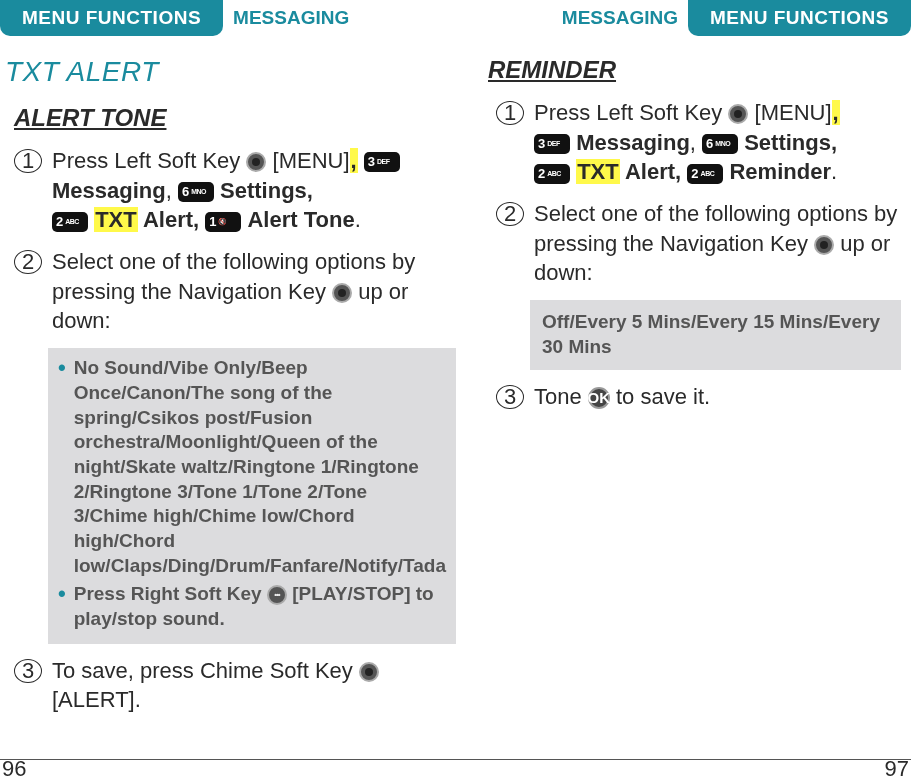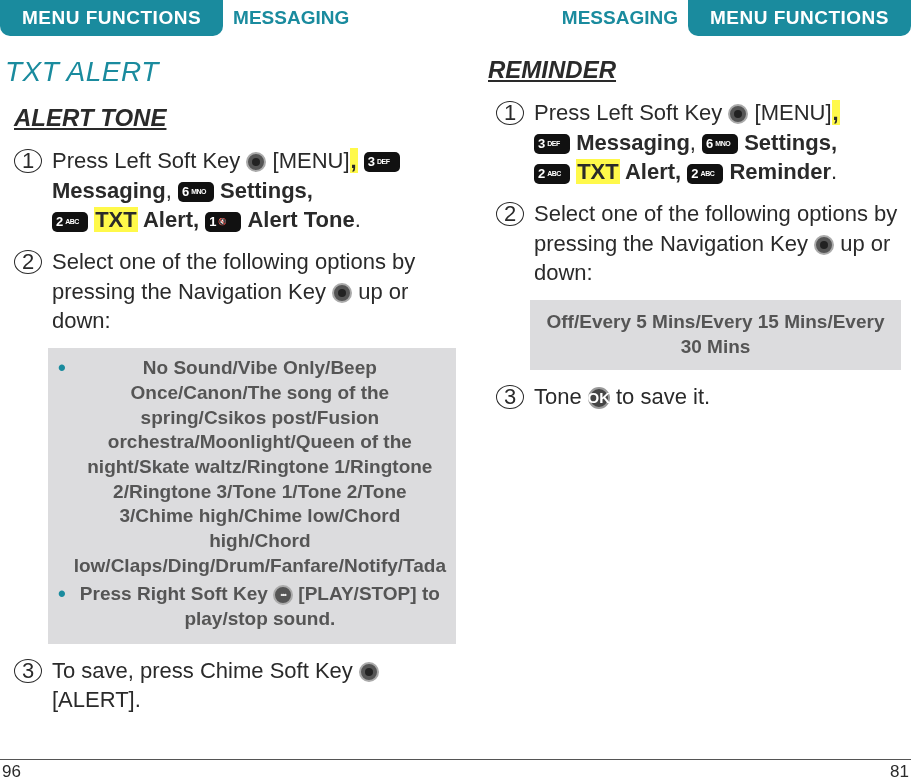--- a/index.html
+++ b/index.html
@@ -144,21 +144,20 @@
       border: 2px solid #999;
     }
     .gray-box {
       background: #dcdcde;
       margin: 6px 10px 12px 48px;
       padding: 8px 10px;
       font-size: 19px;
       font-weight: bold;
       color: #555;
       line-height: 1.3;
-      text-align: center;
     }
     .gray-box .bullet-line {
       display: flex;
       align-items: flex-start;
       margin-bottom: 4px;
     }
     .gray-box .dot {
       color: #1a8b9e;
       font-size: 22px;
       margin-right: 8px;
@@ -171,21 +170,21 @@
     .footer-line {
       position: absolute;
       bottom: 22px;
       left: 0;
       right: 0;
       border-top: 1px solid #555;
     }
     .page-num {
       position: absolute;
       bottom: 0px;
-      font-size: 17px;
+      font-size: 22px;
       color: #2a2a2a;
     }
     .left-page .page-num { left: 2px; }
     .right-page .page-num { right: 2px; }
   </style>
 </head>
 <body>
 
 <div class="page left-page">
   <div class="header-bar">
@@ -321,14 +320,14 @@
       <span class="step-num">3</span>
       <span class="step-body">
         <span>Tone </span>
         <span class="ok-btn">OK</span>
         <span> to save it.</span>
       </span>
     </li>
   </ol>
 
   <div class="footer-line"></div>
-  <div class="page-num">81</div>
+  <div class="page-num">97</div>
 </div>
 
 </body></html>

